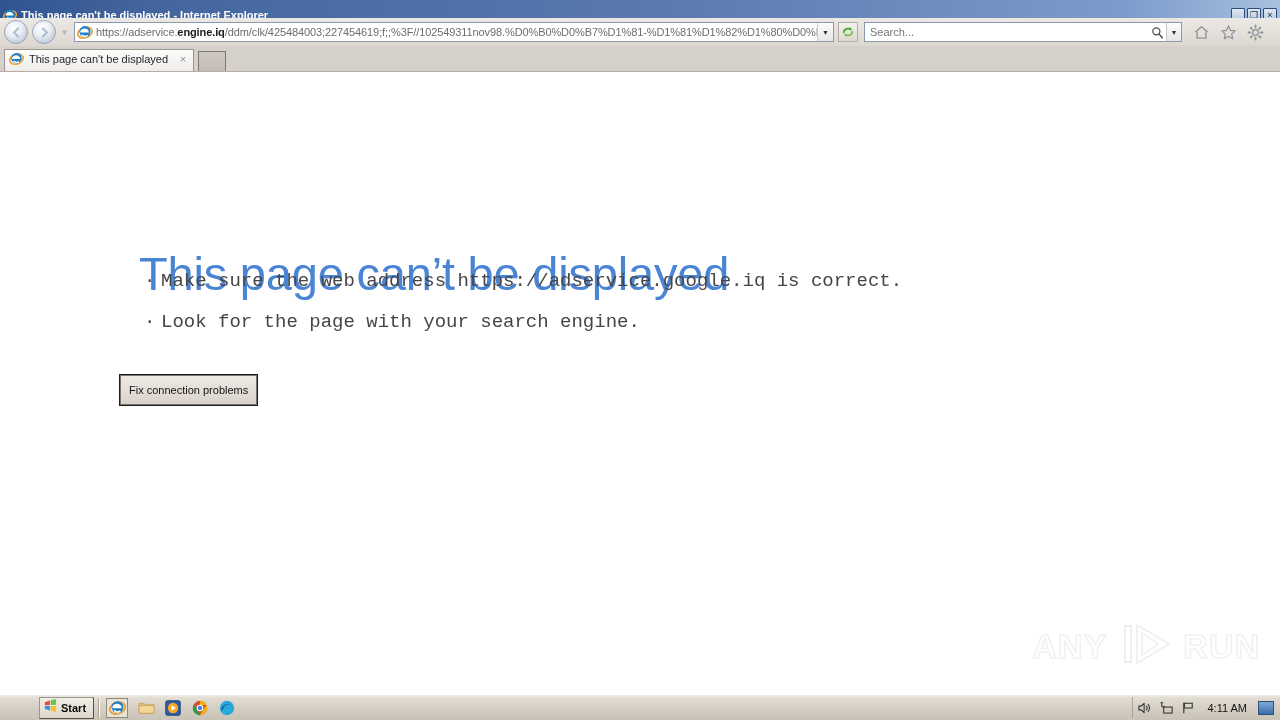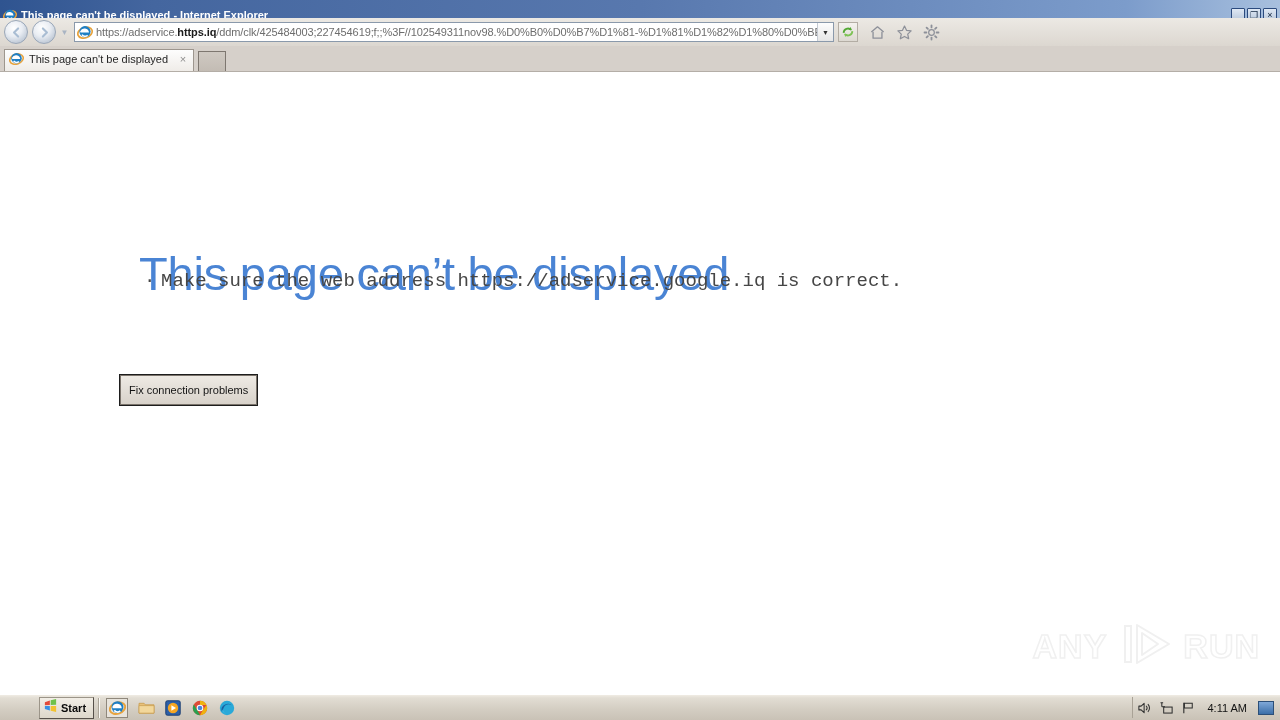--- a/index.html
+++ b/index.html
@@ -445,33 +445,43 @@
 
     <div class="addrwrap">
       <span class="addr-ieicon">
         <svg viewBox="0 0 16 16" width="16" height="16">
           <ellipse cx="8" cy="8.6" rx="7.4" ry="5.2" fill="none" stroke="#e8a33d" stroke-width="1.7" transform="rotate(-20 8 8.6)"></ellipse>
           <circle cx="8" cy="7.6" r="5.6" fill="#1f7fc4"></circle>
           <path d="M3.4 8.6 h8.6 a4.6 4.6 0 0 0 -8.8 -1.3" fill="#ffffff"></path>
           <path d="M5 10.6 a3.6 3.6 0 0 0 5.6 0.6" fill="none" stroke="#ffffff" stroke-width="1.6"></path>
         </svg>
       </span>
-      <span class="addr-text"><span>https://adservice.</span><b>https.iq</b><span>/ddm/clk/425484003;227454619;f;;%3F//102549311nov98.%D0%B0%D0%B7%D1%81-%D1%81%D1%82%D1%80%D0%BE</span></span>
+      <span class="addr-text"><span>https://adservice.</span><b>engine.iq</b><span>/ddm/clk/425484003;227454619;f;;%3F//102549311nov98.%D0%B0%D0%B7%D1%81-%D1%81%D1%82%D1%80%D0%BE</span></span>
       <span class="addr-dd">▼</span>
     </div>
 
     <div class="refreshbtn">
       <svg width="14" height="14" viewBox="0 0 16 16">
         <path d="M3 9 a5 5 0 0 1 8.6 -3.4" fill="none" stroke="#52a832" stroke-width="2"></path>
         <path d="M13 7 a5 5 0 0 1 -8.6 3.4" fill="none" stroke="#7dc254" stroke-width="2"></path>
         <path d="M11.2 2.4 l1 3.6 l-3.6 -0.6 z" fill="#52a832"></path>
         <path d="M4.8 13.6 l-1 -3.6 l3.6 0.6 z" fill="#7dc254"></path>
       </svg>
     </div>
 
+    <div class="searchwrap">
+      <input class="search-input" type="text" placeholder="Search..." style="">
+      <span class="search-icon">
+        <svg width="13" height="13" viewBox="0 0 16 16">
+          <circle cx="6.6" cy="6.6" r="4.4" fill="none" stroke="#4a4a4a" stroke-width="1.5"></circle>
+          <path d="M10 10 L14 14.4" stroke="#4a4a4a" stroke-width="1.8" stroke-linecap="round"></path>
+        </svg>
+      </span>
+      <span class="search-dd">▼</span>
+    </div>
 
     <div class="toolicons">
       <span class="toolicon">
         <svg width="17" height="17" viewBox="0 0 18 18">
           <path d="M2.5 8.5 L9 3 L15.5 8.5" fill="none" stroke="#8d9099" stroke-width="1.4" stroke-linejoin="round"></path>
           <path d="M4.3 8.2 V15 H13.7 V8.2" fill="none" stroke="#8d9099" stroke-width="1.4" stroke-linejoin="round"></path>
         </svg>
       </span>
       <span class="toolicon">
         <svg width="17" height="17" viewBox="0 0 18 18">
@@ -511,20 +521,21 @@
     </div>
     <div class="newtab"></div>
   </div>
 
   <div class="content">
 
     <h1 class="err-heading">This page can’t be displayed</h1>
 
     <ul class="err-list">
       <li><span class="bullet">·</span><span>Make sure the web address https://adservice.google.iq is correct.</span></li>
+      <li><span class="bullet">·</span><span>Look for the page with your search engine.</span></li>
     </ul>
 
     <button class="fixbtn">Fix connection problems</button>
 
     <div class="watermark">
       <span class="wm-text">ANY</span>
       <span>
         <svg width="64" height="48" viewBox="0 0 64 48">
           <path d="M12 6 L12 42 L18 42 L18 6 Z" fill="none" stroke="#f0f0f0" stroke-width="2"></path>
           <path d="M24 5 L56 24 L24 43 Z" fill="none" stroke="#f0f0f0" stroke-width="2" stroke-linejoin="round"></path>

